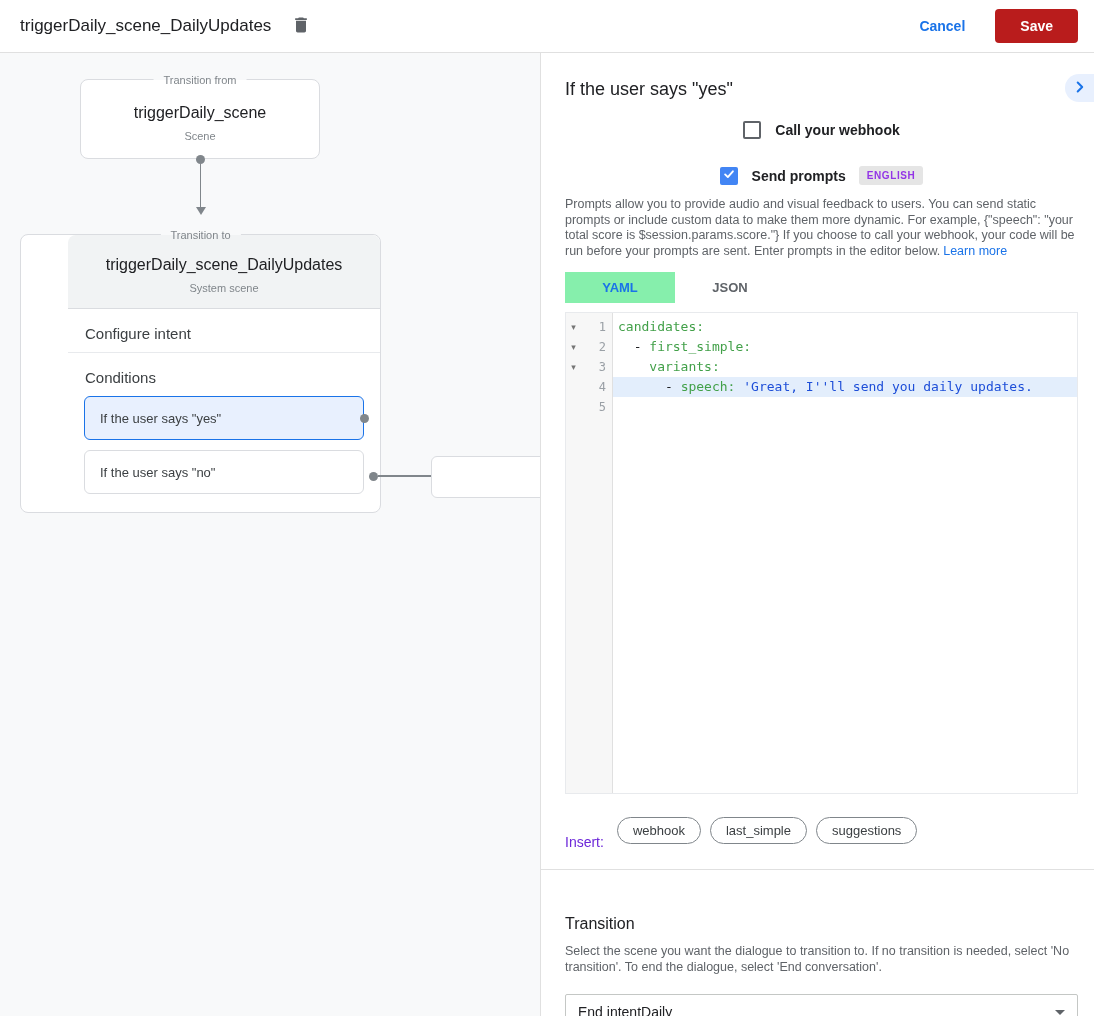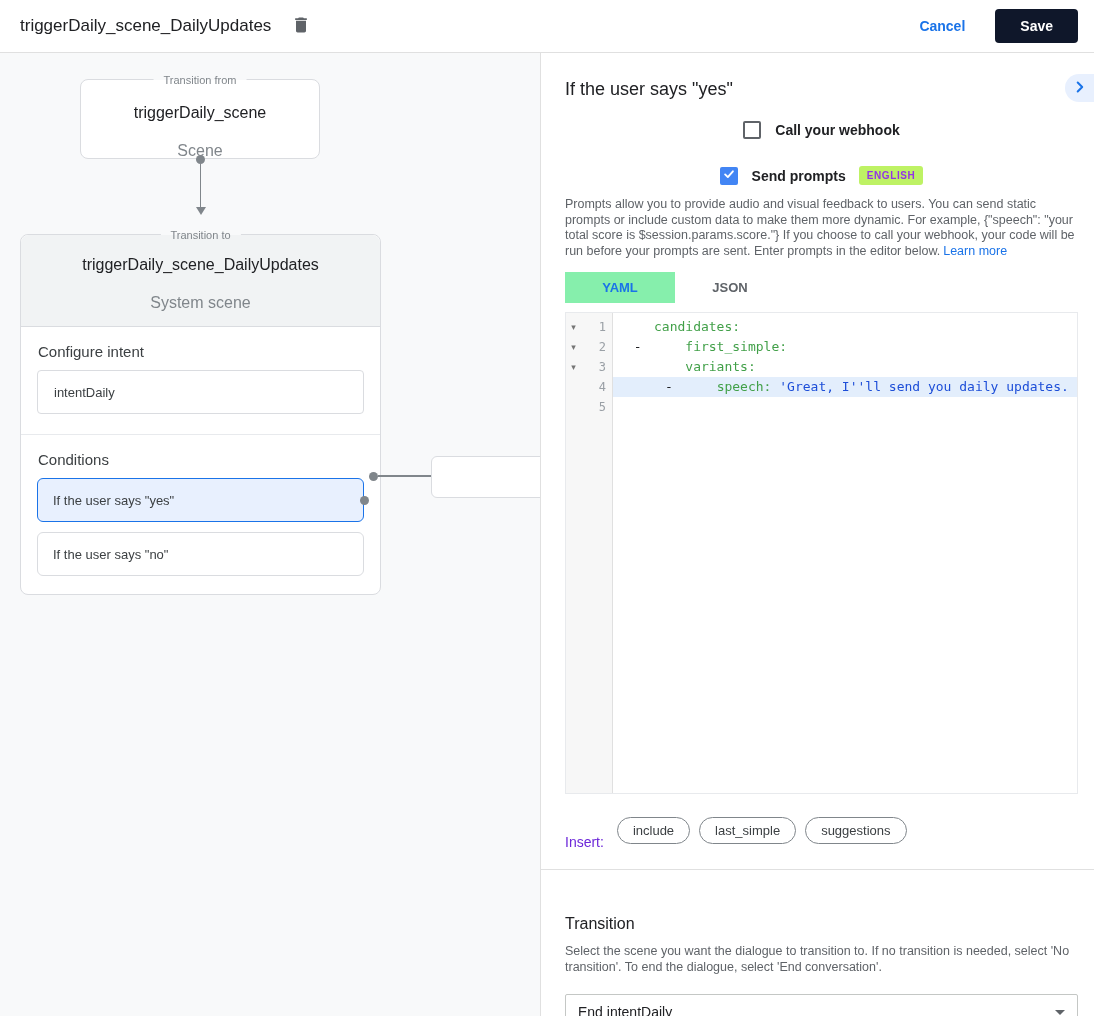--- a/index.html
+++ b/index.html
@@ -8,41 +8,41 @@
 
   
   .topbar { height:53px; background:#fff; border-bottom:1px solid #e0e0e0;
             display:flex; align-items:center; padding:0 16px; }
   .page-title { font-size:17px; color:#202124; margin-left:4px; }
   .trash-btn { margin-left:18px; width:24px; height:24px; border:none; background:none;
                cursor:pointer; display:flex; align-items:center; justify-content:center; }
   .topbar-spacer { flex:1; }
   .cancel-btn { color:#1a73e8; font-size:14px; font-weight:700; background:none; border:none;
                 cursor:pointer; margin-right:30px; font-family:inherit; }
-  .save-btn { background:#0f172a; color:#fff; font-size:14px; font-weight:700; border:none;
+  .save-btn { background:#b91c1c; color:#fff; font-size:14px; font-weight:700; border:none;
               border-radius:4px; padding:9px 25px; cursor:pointer; font-family:inherit; }
 
   
   .main { display:flex; height:963px; }
   .canvas { width:541px; min-width:541px; background:#f8f9fa; border-right:1px solid #e0e0e0;
             position:relative; overflow:hidden; }
   .right-panel { flex:1; background:#fff; position:relative; padding:0 16px 0 24px; }
 
   
   .node { position:absolute; background:#fff; border:1px solid #dadce0; border-radius:8px; }
   .legend { position:absolute; top:-8px; left:50%; transform:translateX(-50%);
             font-size:11px; line-height:16px; color:#80868b; padding:0 10px; white-space:nowrap; }
   .legend-from { background:linear-gradient(to bottom,#f8f9fa 50%,#ffffff 50%); }
   .legend-to   { background:linear-gradient(to bottom,#f8f9fa 50%,#f1f3f4 50%); }
 
   .from-node { left:80px; top:26px; width:240px; height:80px; text-align:center; }
   .from-node .node-title { font-size:16px; margin-top:24px; }
-  .node-subtitle { font-size:16px; color:#80868b; margin-top:20px; }
-
-  .to-node { left:20px; top:181px; width:361px; background:#fff; }
+  .node-subtitle { font-size:11px; color:#80868b; margin-top:8px; }
+
+  .to-node { left:20px; top:181px; width:361px; background:#fff;padding-left:47px; }
   .to-node-header { background:#f1f3f4; border-bottom:1px solid #dadce0;
                     border-radius:8px 8px 0 0; text-align:center; padding:21px 10px 14px; }
   .to-node-header .node-title { font-size:16px; }
   .section-heading { font-size:15px; color:#3c4043; margin:16px 17px 10px; }
   .intent-box { margin:0 16px 20px; height:44px; border:1px solid #dadce0; border-radius:4px;
                 background:#fff; display:flex; align-items:center; padding-left:16px;
                 font-size:13px; color:#3c4043; }
   .inner-divider { border-top:1px solid #e8eaed; }
   .cond { margin:0 16px 10px; height:44px; border:1px solid #dadce0; border-radius:6px;
           background:#fff; display:flex; align-items:center; padding-left:15px;
@@ -71,21 +71,21 @@
                   background:#e8f0fe; border:none; border-radius:14px 0 0 14px;
                   cursor:pointer; display:flex; align-items:center; justify-content:center; }
 
   .check-row { display:flex; align-items:center;justify-content:center; }
   .check-row.webhook { margin-top:21px; }
   .check-row.prompts { margin-top:27px; }
   .checkbox { width:18px; height:18px; border-radius:2px; flex:none; }
   .checkbox.unchecked { border:2px solid #5f6368; background:#fff; }
   .checkbox.checked { background:#4285f4; display:flex; align-items:center; justify-content:center; }
   .check-label { font-size:14px; font-weight:700; color:#202124; margin-left:14px; }
-  .lang-badge { margin-left:13px; background:#bef264; color:#9334e6; font-size:10px;
+  .lang-badge { margin-left:13px; background:#e5e5e5; color:#9334e6; font-size:10px;
                 font-weight:700; letter-spacing:0.6px; padding:4px 8px; border-radius:3px; }
 
   .desc { margin-top:12px; font-size:12.5px; line-height:15.5px; color:#5f6368; max-width:516px; }
   .link { color:#1a73e8; text-decoration:none; cursor:pointer; margin-left:3px; }
 
   .tabs { display:flex; margin-top:13px; }
   .tab { width:110px; height:31px; display:flex; align-items:center; justify-content:center;
          font-size:13px; font-weight:700; cursor:pointer; }
   .tab.active { color:#1a73e8; background:#86efac; }
   .tab.inactive { color:#5f6368; }
@@ -94,21 +94,21 @@
   .editor { margin-top:9px; height:482px; border:1px solid #e8eaed; display:flex;
             font-family:"DejaVu Sans Mono", monospace; font-size:13px; background:#fff; }
   .gutter { width:47px; background:#f7f7f7; border-right:1px solid #e0e0e0; padding-top:4px; }
   .gutter-row { height:20px; display:flex; align-items:center; }
   .fold { width:15px; text-align:center; color:#757575; font-size:9px;
           font-family:"DejaVu Sans", sans-serif; }
   .lnum { flex:1; text-align:right; padding-right:6px; color:#9aa0a6; font-size:12px; }
   .code-col { flex:1; padding-top:4px; overflow:hidden; }
   .code-line { height:20px; line-height:20px; white-space:pre; padding-left:5px; }
   .code-line.hl { background:#e3eefc; }
-  .tok-key { color:#42a049;margin-left:36px; }
+  .tok-key { color:#42a049; }
   .tok-string { color:#1d4ed8; }
   .tok-plain { color:#202124; }
 
   .insert-row { display:flex; align-items:center; margin-top:16px; }
   .insert-label { font-size:14px; color:#6d28d9; margin-right:13px;margin-top:24px; }
   .chip { border:1px solid #80868b; border-radius:16px; background:#fff; color:#3c4043;
           font-size:13px; padding:5px 15px; margin-right:9px; cursor:pointer; font-family:inherit; }
 
   .panel-divider { border-top:1px solid #e0e0e0; margin:19px -16px 0 -24px; }
 
@@ -155,23 +155,20 @@
     </div>
 
     <div class="node to-node">
       <span class="legend legend-to">Transition to</span>
       <div class="to-node-header">
         <div class="node-title">triggerDaily_scene_DailyUpdates</div>
         <div class="node-subtitle">System scene</div>
       </div>
 
       <div class="section-heading">Configure intent</div>
-      <div class="intent-box">
-        <span>intentDaily</span>
-      </div>
 
       <div class="inner-divider"></div>
 
       <div class="section-heading">Conditions</div>
       <div class="cond selected">
         <span>If the user says "yes"</span>
         <span class="cond-dot"></span>
       </div>
       <div class="cond last">
         <span>If the user says "no"</span>
@@ -249,21 +246,21 @@
           <div class="code-line"><span class="tok-key">candidates:</span></div>
           <div class="code-line"><span class="tok-plain">  - </span><span class="tok-key">first_simple:</span></div>
           <div class="code-line"><span class="tok-plain">    </span><span class="tok-key">variants:</span></div>
           <div class="code-line hl"><span class="tok-plain">      - </span><span class="tok-key">speech:</span><span class="tok-plain"> </span><span class="tok-string">'Great, I''ll send you daily updates.</span></div>
           <div class="code-line"></div>
         </div>
     </div>
 
     <div class="insert-row">
       <span class="insert-label">Insert:</span>
-      <button class="chip">include</button>
+      <button class="chip">webhook</button>
       <button class="chip">last_simple</button>
       <button class="chip">suggestions</button>
     </div>
 
     <div class="panel-divider"></div>
 
     <div class="transition-heading">Transition</div>
     <div class="transition-desc">Select the scene you want the dialogue to transition to. If no transition is needed, select 'No transition'. To end the dialogue, select 'End conversation'.</div>
 
     <div class="select-box">

